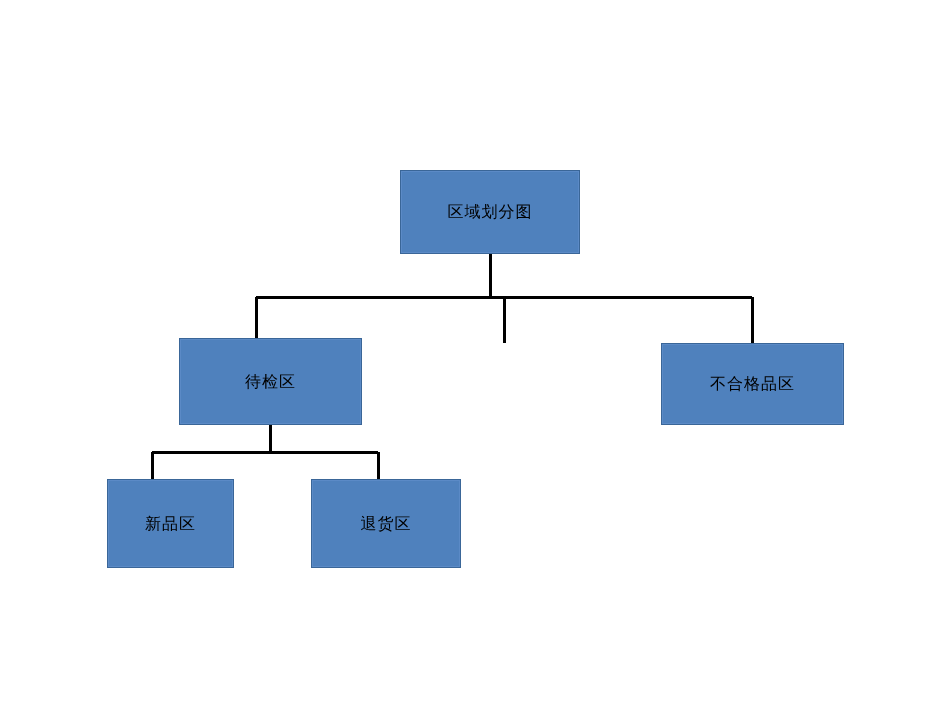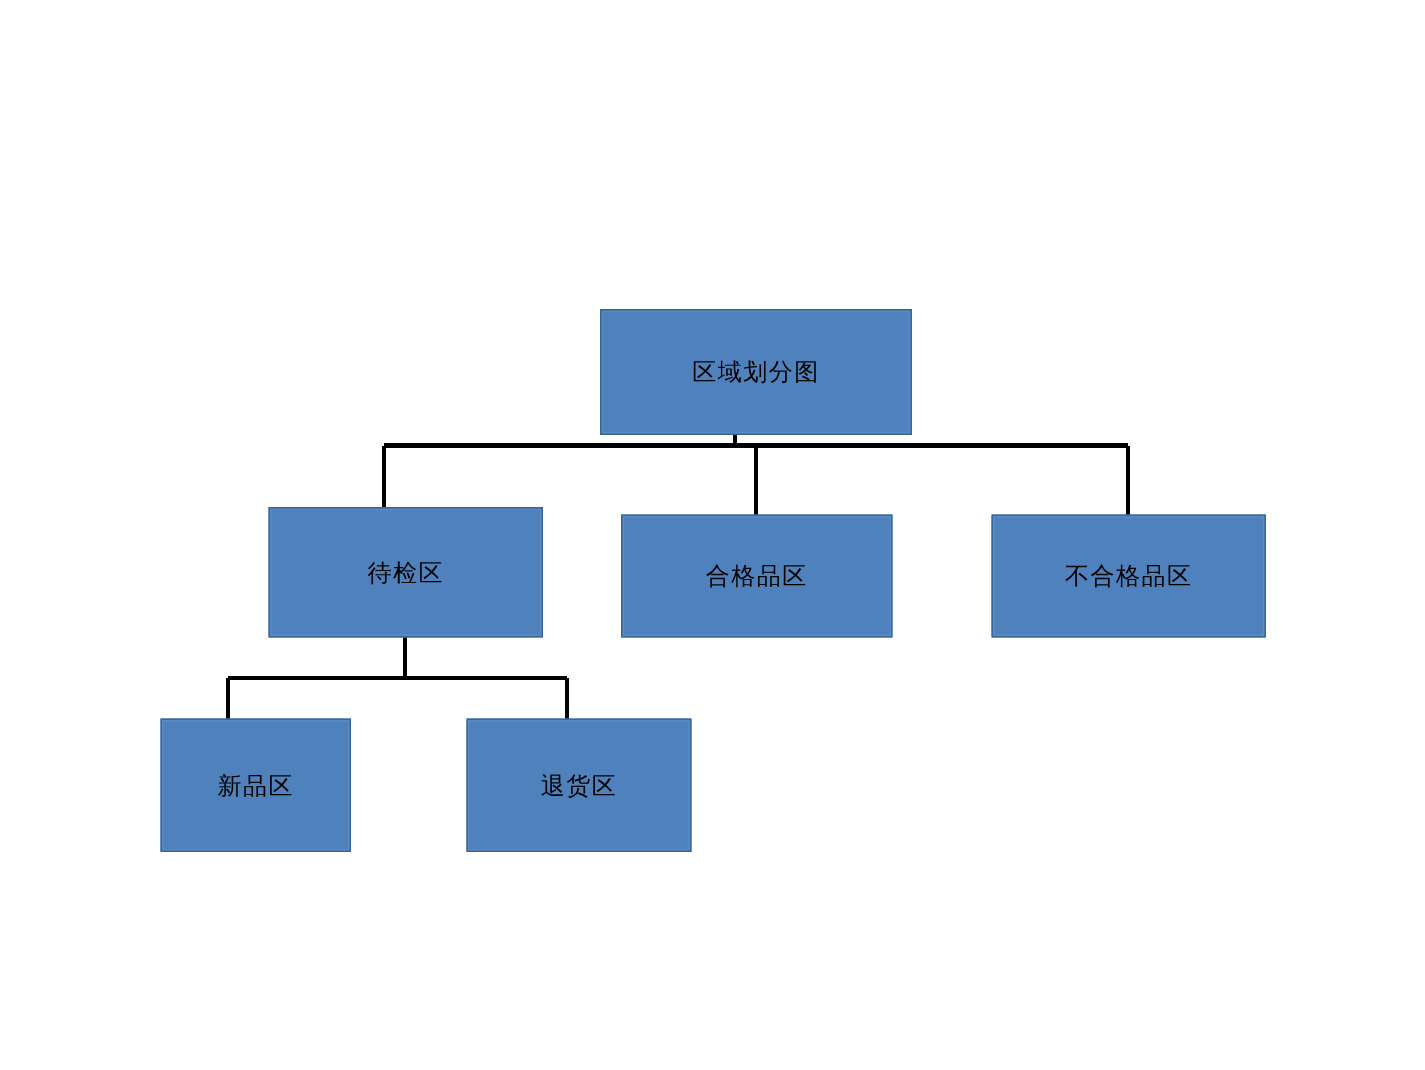--- a/index.html
+++ b/index.html
@@ -64,31 +64,28 @@
 
       <path d="M 270 424 L 270 452"></path>
 
       <path d="M 152 452 L 378 452"></path>
 
       <path d="M 152 452 L 152 479"></path>
       <path d="M 378 452 L 378 479"></path>
     </g>
   </svg>
 
-  <div class="node" style="left:400px; top:170px; width:208px; height:84px;margin-top:36px;">
+  <div class="node" style="left:400px; top:170px; width:180px; height:84px;">
     <span class="node-label">区域划分图</span>
   </div>
 
   <div class="node" style="left:179px; top:338px; width:183px; height:87px;">
     <span class="node-label">待检区</span>
   </div>
 
-  <div class="node" style="left:414px; top:343px; width:181px; height:82px;">
-    <span class="node-label">合格品区</span>
-  </div>
 
   <div class="node" style="left:661px; top:343px; width:183px; height:82px;">
     <span class="node-label">不合格品区</span>
   </div>
 
   <div class="node" style="left:107px; top:479px; width:127px; height:89px;">
     <span class="node-label">新品区</span>
   </div>
 
   <div class="node" style="left:275px; top:479px; width:150px; height:89px;margin-left:36px;">

